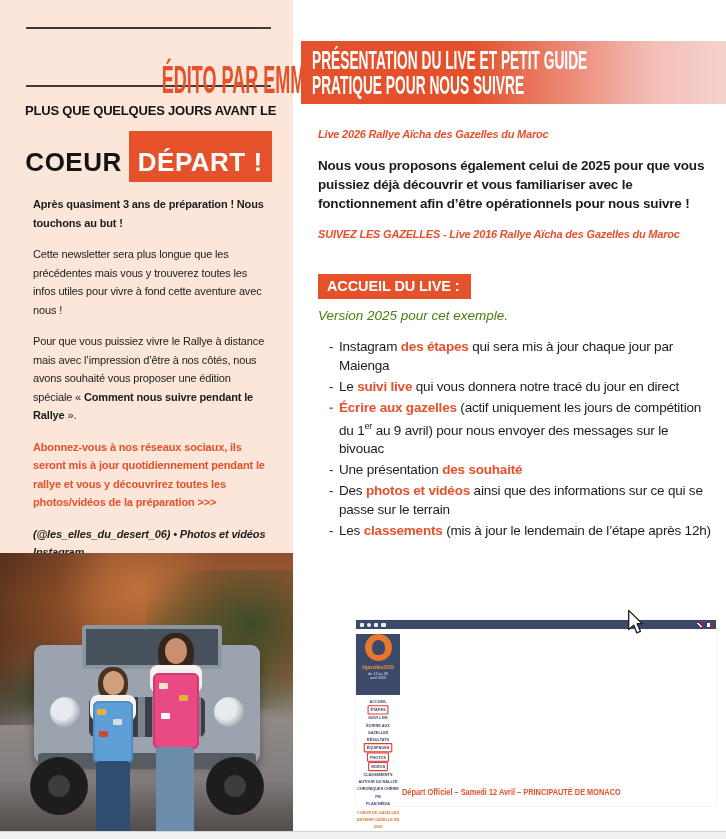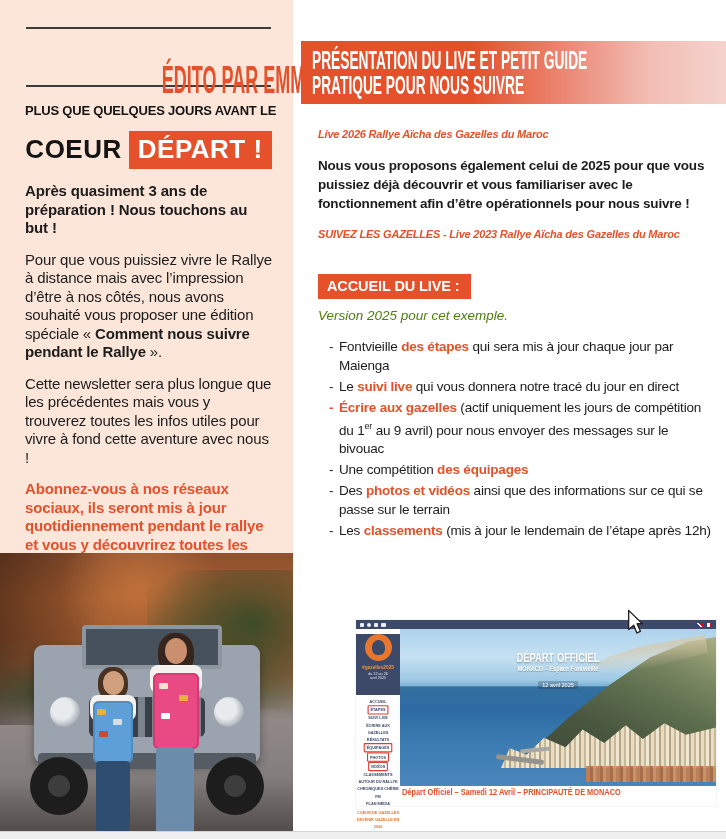--- a/index.html
+++ b/index.html
@@ -11,22 +11,22 @@
   .rule{width:245px;height:2px;background:#3b3b3b;margin:0 auto;}
   .rule-top{margin-top:27px;}
   .rule-bot{margin-top:2px;}
   .edito-wrap{text-align:center;height:54px;line-height:54px;white-space:nowrap;}
   .edito{display:inline-block;color:#e4512b;font-weight:700;font-size:36px;
          transform:scale(0.50,1.08);transform-origin:center;letter-spacing:0px;}
   .kicker{margin-top:16px;text-align:left;font-weight:700;font-size:13px;letter-spacing:-0.2px;color:#141414;white-space:nowrap;}
   .grand-line{margin-top:6px;text-align:center;white-space:nowrap;}
   .grand-word{font-weight:700;font-size:26px;color:#141414;letter-spacing:0.5px;}
   .depart-box{display:inline-block;margin-left:7px;background:#e4512b;color:#fff;
-              font-weight:700;font-size:26px;padding:3px 9px 4px 9px;letter-spacing:0.5px;}
-  .lp{font-size:15px;line-height:18.5px;letter-spacing:-0.15px;margin:13px 0 0 0;color:#1c1c1c;}
+              font-weight:700;font-size:26px;padding:16px 9px 4px 9px;letter-spacing:0.5px;}
+  .lp{font-size:11px;line-height:18.5px;letter-spacing:-0.15px;margin:13px 0 0 8px;color:#1c1c1c;}
   .lp.bold{font-weight:700;}
   .lp.orange{color:#e4512b;font-weight:700;}
   .lp.bolditalic{font-weight:700;font-style:italic;}
   .signature{margin-top:12px;text-align:right;font-weight:700;font-size:13.5px;color:#141414;}
   
   .photo{position:absolute;left:0;top:553px;width:293px;height:278px;overflow:hidden;
      background:linear-gradient(180deg,#8f5130 0%,#a35c2f 16%,#96552e 30%,#8a5e3d 44%,
        #7d6f5c 52%,#908987 60%,#868080 76%,#6f6a68 100%);}
   .rock-shadow{position:absolute;left:0;top:0;width:45%;height:62%;
      background:linear-gradient(100deg,rgba(40,22,12,.55),rgba(40,22,12,0) 70%);}
@@ -160,22 +160,22 @@
         <h1 class="edito">ÉDITO PAR EMMA &amp; MARJORIE</h1>
       </div>
       <div class="rule rule-bot"></div>
 
       <p class="kicker">PLUS QUE QUELQUES JOURS AVANT LE</p>
       <div class="grand-line">
         <span class="grand-word">COEUR</span><span class="depart-box">DÉPART !</span>
       </div>
 
       <p class="lp bold">Après quasiment 3 ans de préparation ! Nous touchons au but !</p>
+      <p class="lp">Cette newsletter sera plus longue que les précédentes mais vous y trouverez toutes les infos utiles pour vivre à fond cette aventure avec nous !</p>
       <p class="lp"><span>Pour que vous puissiez vivre le Rallye à distance mais avec l’impression d’être à nos côtés, nous avons souhaité vous proposer une édition spéciale « </span><b>Comment nous suivre pendant le Rallye</b><span> ».</span></p>
-      <p class="lp">Cette newsletter sera plus longue que les précédentes mais vous y trouverez toutes les infos utiles pour vivre à fond cette aventure avec nous !</p>
       <p class="lp orange">Abonnez-vous à nos réseaux sociaux, ils seront mis à jour quotidiennement pendant le rallye et vous y découvrirez toutes les photos/vidéos de la préparation &gt;&gt;&gt;</p>
       <p class="lp bolditalic">(@les_elles_du_desert_06) • Photos et vidéos Instagram</p>
       <p class="lp bolditalic">Les Elles du Désert 06 -RAG 2026 | Facebook</p>
       <p class="signature">Les Elles du désert</p>
     </div>
 
     <div class="photo">
       <div class="rock-shadow"></div>
       <div class="rock-light"></div>
       <div class="veg"></div>
@@ -217,41 +217,41 @@
 
   <main class="right-col">
     <div class="banner">
       <div class="banner-line">PRÉSENTATION DU LIVE ET PETIT GUIDE</div>
       <div class="banner-line">PRATIQUE POUR NOUS SUIVRE</div>
     </div>
 
     <div class="content">
       <a class="rlink">Live 2026 Rallye Aïcha des Gazelles du Maroc</a>
       <p class="rp">Nous vous proposons également celui de 2025 pour que vous puissiez déjà découvrir et vous familiariser avec le fonctionnement afin d’être opérationnels pour nous suivre !</p>
-      <a class="rlink">SUIVEZ LES GAZELLES - Live 2023 Rallye Aïcha des Gazelles du Maroc</a>
+      <a class="rlink">SUIVEZ LES GAZELLES - Live 2016 Rallye Aïcha des Gazelles du Maroc</a>
 
       <div><span class="badge">ACCUEIL DU LIVE :</span></div>
       <p class="version">Version 2025 pour cet exemple.</p>
 
       <ul class="blist">
         <li>
           <span class="dash">-</span>
-          <span class="btext"><span>Fontvieille </span><span class="hl">des étapes</span><span> qui sera mis à jour chaque jour par Maienga</span></span>
+          <span class="btext"><span>Instagram </span><span class="hl">des étapes</span><span> qui sera mis à jour chaque jour par Maienga</span></span>
         </li>
         <li>
           <span class="dash">-</span>
           <span class="btext"><span>Le </span><span class="hl">suivi live</span><span> qui vous donnera notre tracé du jour en direct</span></span>
         </li>
         <li>
           <span class="dash orange">-</span>
           <span class="btext"><span class="hl">Écrire aux gazelles</span><span> (actif uniquement les jours de compétition du 1</span><sup>er</sup><span> au 9 avril) pour nous envoyer des messages sur le bivouac</span></span>
         </li>
         <li>
           <span class="dash">-</span>
-          <span class="btext"><span>Une compétition </span><span class="hl">des équipages</span></span>
+          <span class="btext"><span>Une présentation </span><span class="hl">des souhaité</span></span>
         </li>
         <li>
           <span class="dash">-</span>
           <span class="btext"><span>Des </span><span class="hl">photos et vidéos</span><span> ainsi que des informations sur ce qui se passe sur le terrain</span></span>
         </li>
         <li>
           <span class="dash">-</span>
           <span class="btext"><span>Les </span><span class="hl">classements</span><span> (mis à jour le lendemain de l’étape après 12h)</span></span>
         </li>
       </ul>
@@ -286,33 +286,20 @@
         <div>CLASSEMENTS</div>
         <div>AUTOUR DU RALLYE</div>
         <div>CHRONIQUES CHÉRIE FM</div>
         <div>PLAN MÉDIA</div>
         <div class="side-orange">COEUR DE GAZELLES</div>
         <div class="side-orange" style="margin-top:0;">DEVENIR GAZELLE EN 2026</div>
         <div class="side-orange" style="margin-top:0;">SITE OFFICIEL</div>
       </div>
     </div>
 
-    <div class="shot-hero">
-      <div class="headland"></div>
-      <div class="cliff"></div>
-      <div class="city"></div>
-      <div class="roofs"></div>
-      <div class="pier"></div>
-      <div class="pier2"></div>
-      <div class="hero-text">
-        <div class="hero-t1">DÉPART OFFICIEL</div>
-        <div class="hero-t2">MONACO – Espace Fontvieille</div>
-        <div class="hero-t3">12 avril 2025</div>
-      </div>
-    </div>
 
     <div class="shot-caption">Départ Officiel – Samedi 12 Avril – PRINCIPAUTÉ DE MONACO</div>
   </div>
 
   <div class="cursor">
     <svg width="17" height="26" viewBox="0 0 12 19">
       <path d="M1 1 L1 15 L4.7 11.8 L7 17.5 L9.6 16.3 L7.2 10.8 L11 10.8 Z" fill="#ffffff" stroke="#222222" stroke-width="1" stroke-linejoin="round"></path>
     </svg>
   </div>
 

